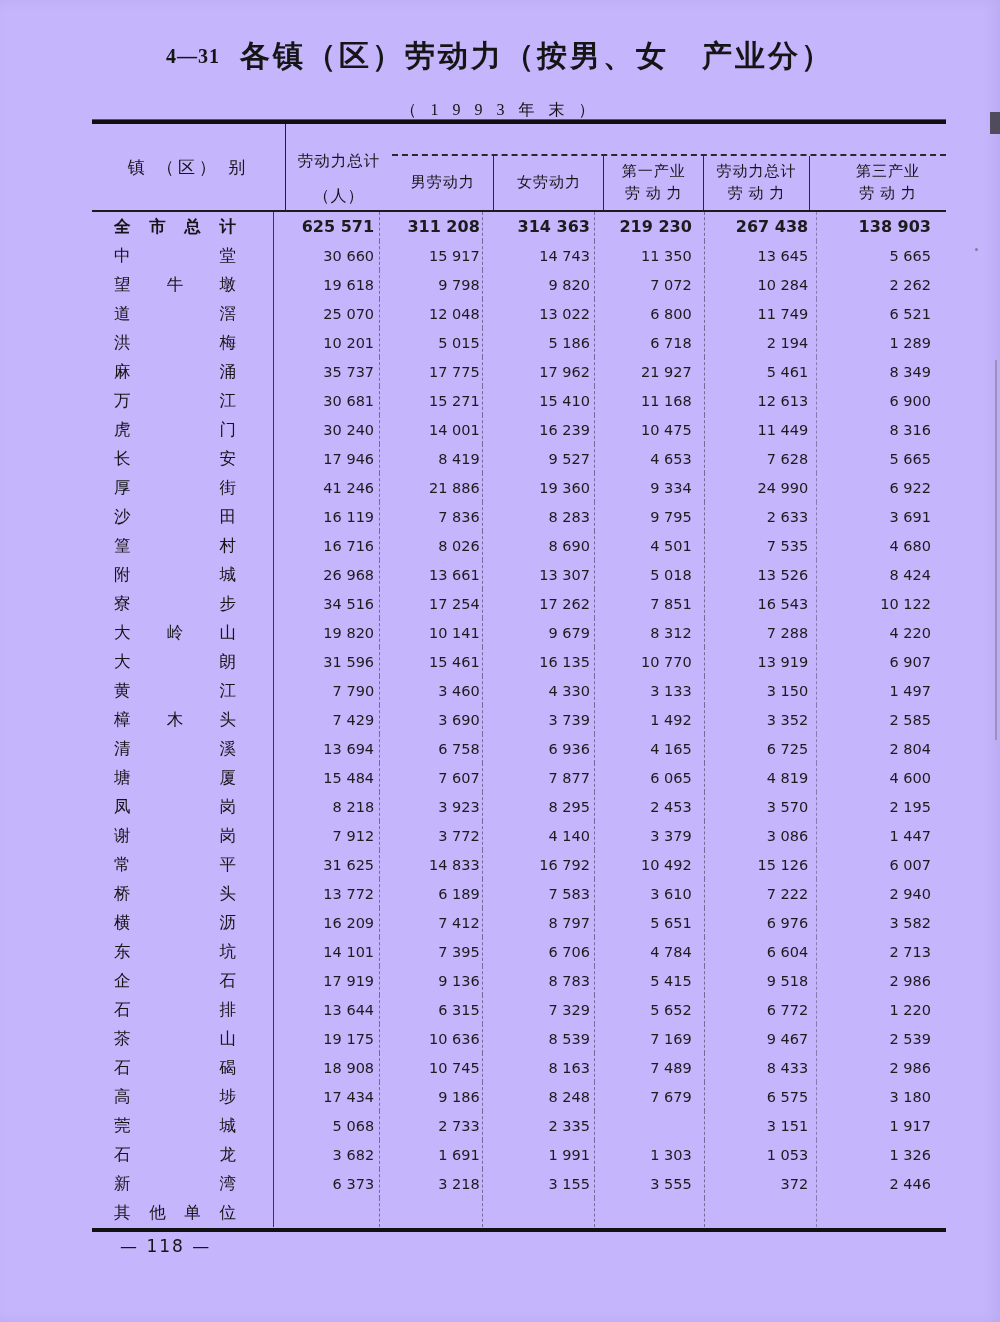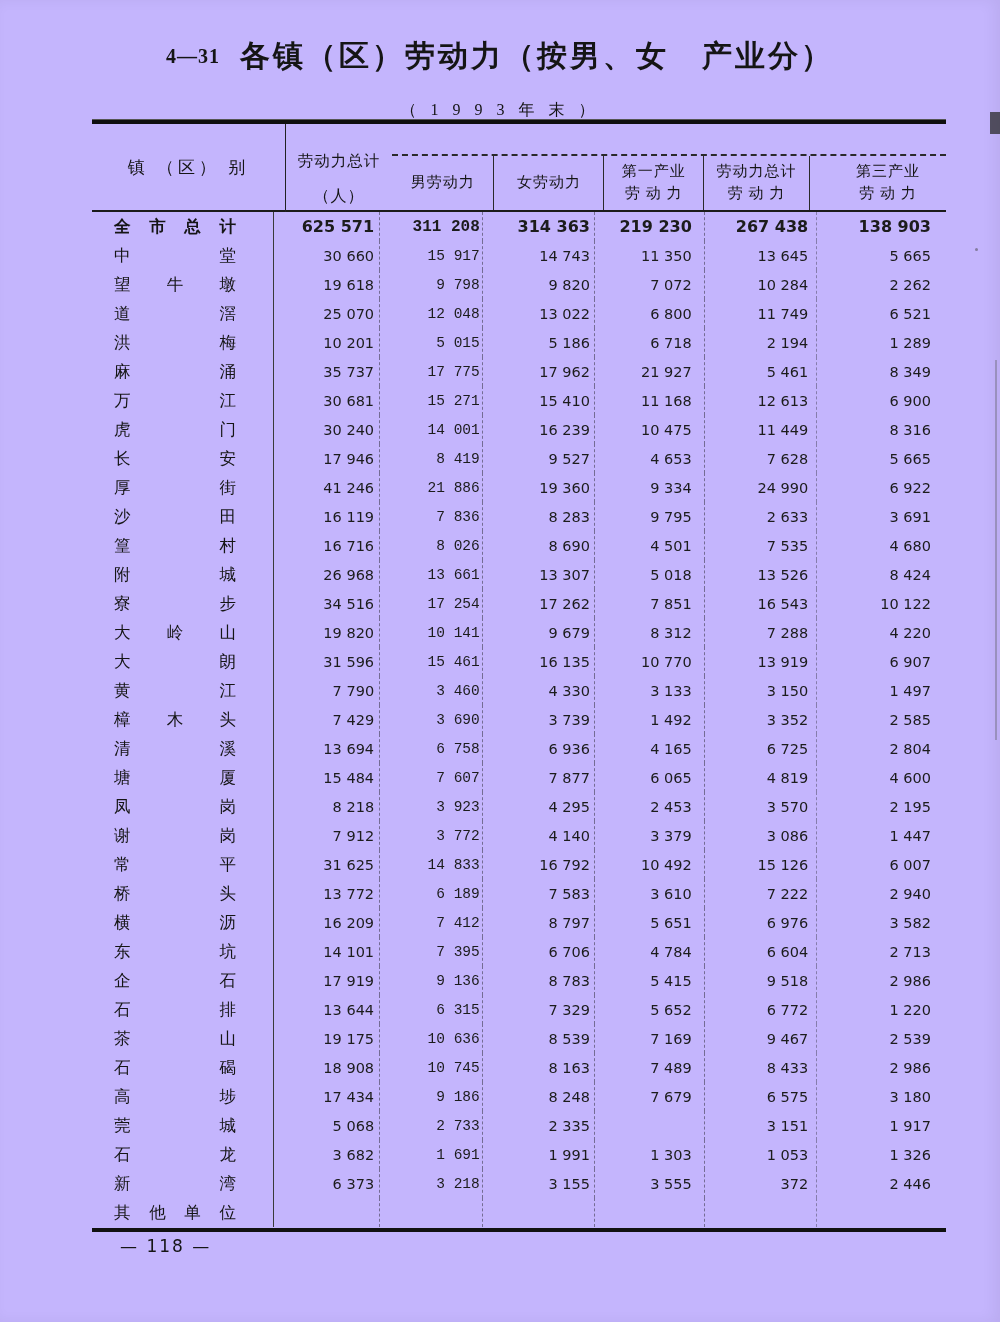--- a/index.html
+++ b/index.html
@@ -38,21 +38,21 @@
   .sh.w-i1{width:103px;} .sh.w-i2{width:110px;} .sh.w-i3{width:121px;padding-left:20px;}
   
   .tbody{position:relative;}
   .trow{display:flex; height:29px; align-items:center;}
   .ncell{width:193px; height:100%; display:flex; align-items:center;}
   .spread{display:flex; justify-content:space-between; width:122px; margin-left:22px;
     font-size:16.5px; letter-spacing:0;}
   .vcell{height:100%; display:flex; align-items:center; justify-content:flex-end;
     font-family:"DejaVu Sans","Liberation Sans",sans-serif; font-size:14.5px; color:#1c1c1c;}
   .c0{width:106px; padding-right:5px; border-left:1px solid #3a3a3a;}
-  .c1{width:106px; padding-right:2px; border-left:1px dashed rgba(20,20,20,.45);font-family:Liberation Mono, monospace;}
+  .c1{width:106px; padding-right:2px; border-left:1px dashed rgba(20,20,20,.45);}
   .c2{width:114px; padding-right:4px; border-left:1px dashed rgba(20,20,20,.45);}
   .c3{width:103px; padding-right:12px; border-left:1px dashed rgba(20,20,20,.45);}
   .c4{width:110px; padding-right:8px; border-left:1px dashed rgba(20,20,20,.45);}
   .c5{width:121px; padding-right:15px; border-left:1px dashed rgba(20,20,20,.35);}
   .trow.bold .vcell{font-weight:bold; font-size:16px;}
   .trow.bold .spread{font-weight:bold;}
   .rule-bottom{height:4px; background:#111; margin-top:1px;}
   
   .page-num{position:absolute; left:120px; top:1236px; font-size:17px; letter-spacing:2px;
     font-family:"DejaVu Sans","Liberation Sans",sans-serif;}
@@ -392,21 +392,21 @@
         </div>
         <div class="trow">
           <div class="ncell">
             <div class="spread">
               <span>凤</span>
               <span>岗</span>
             </div>
           </div>
           <div class="vcell c0">8 218</div>
           <div class="vcell c1">3 923</div>
-          <div class="vcell c2">4 295</div>
+          <div class="vcell c2">8 295</div>
           <div class="vcell c3">2 453</div>
           <div class="vcell c4">3 570</div>
           <div class="vcell c5">2 195</div>
         </div>
         <div class="trow">
           <div class="ncell">
             <div class="spread">
               <span>谢</span>
               <span>岗</span>
             </div>

